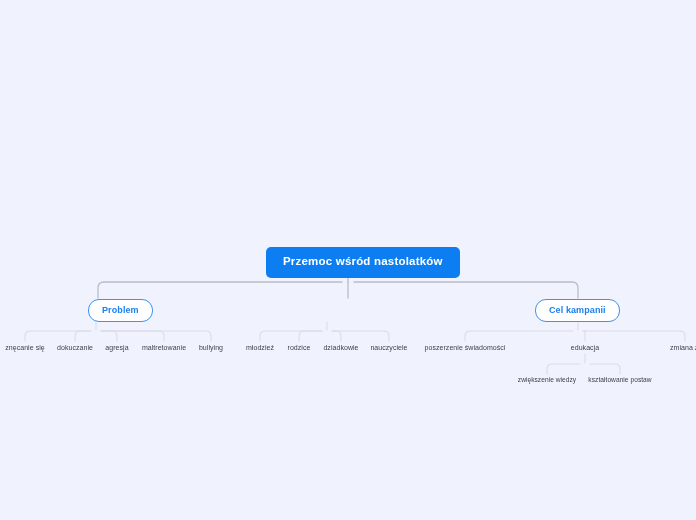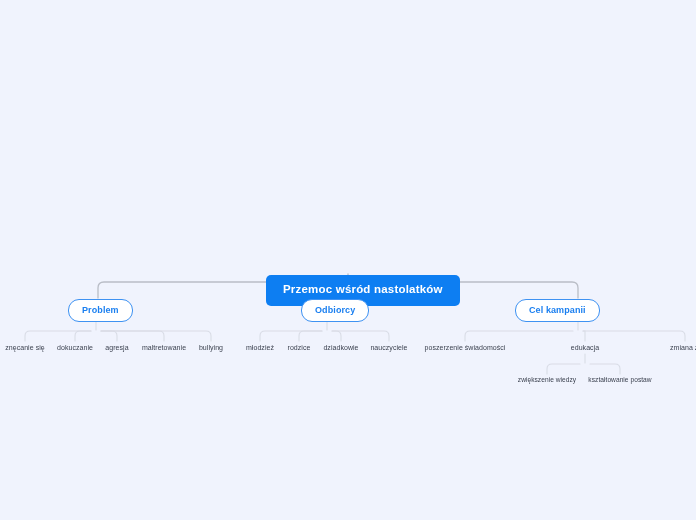--- a/index.html
+++ b/index.html
@@ -41,34 +41,34 @@
   .node-root {
     background: #0d7ef2;
     color: #ffffff;
     font-weight: bold;
     font-size: 11.5px;
     letter-spacing: 0.2px;
     border-radius: 5px;
     padding: 9px 17px 10px 17px;
     text-align: center;
     line-height: 1;
-    margin-top: 28px;
   }
 
   .node-l2 {
     background: #ffffff;
     color: #1a7ff0;
     font-weight: bold;
     font-size: 9px;
     letter-spacing: 0.1px;
     border: 1.4px solid #3e92f2;
     border-radius: 11px;
     padding: 6px 13px 6px 13px;
     text-align: center;
     line-height: 1;
+    margin-left: 20px;
   }
 
   .node-leaf {
     color: #3c4250;
     font-size: 7px;
     letter-spacing: 0.05px;
     line-height: 1;
     text-align: center;
     padding: 0;
     background: transparent;
@@ -127,21 +127,20 @@
       <path d="M585,354 L585,363"></path>
       <path d="M547,374 L547,369 Q547,364 552,364 L580,364"></path>
       <path d="M590,364 L615,364 Q620,364 620,369 L620,374"></path>
     </g>
   </svg>
 
   <div class="node node-root" style="left:266px; top:247px;">Przemoc wśród nastolatków</div>
 
   <div class="node node-l2" style="left:68px; top:299px;">Problem</div>
 
-  <div class="node node-l2" style="left:301px; top:299px;">Odbiorcy</div>
 
   <div class="node node-l2" style="left:515px; top:299px;">Cel kampanii</div>
 
   <div class="node node-leaf" style="left:0px; top:344px; width:50px; text-align:center;">znęcanie się</div>
 
   <div class="node node-leaf" style="left:50px; top:344px; width:50px;">dokuczanie</div>
 
   <div class="node node-leaf" style="left:96px; top:344px; width:42px;">agresja</div>
 
   <div class="node node-leaf" style="left:134px; top:344px; width:60px;">maltretowanie</div>

